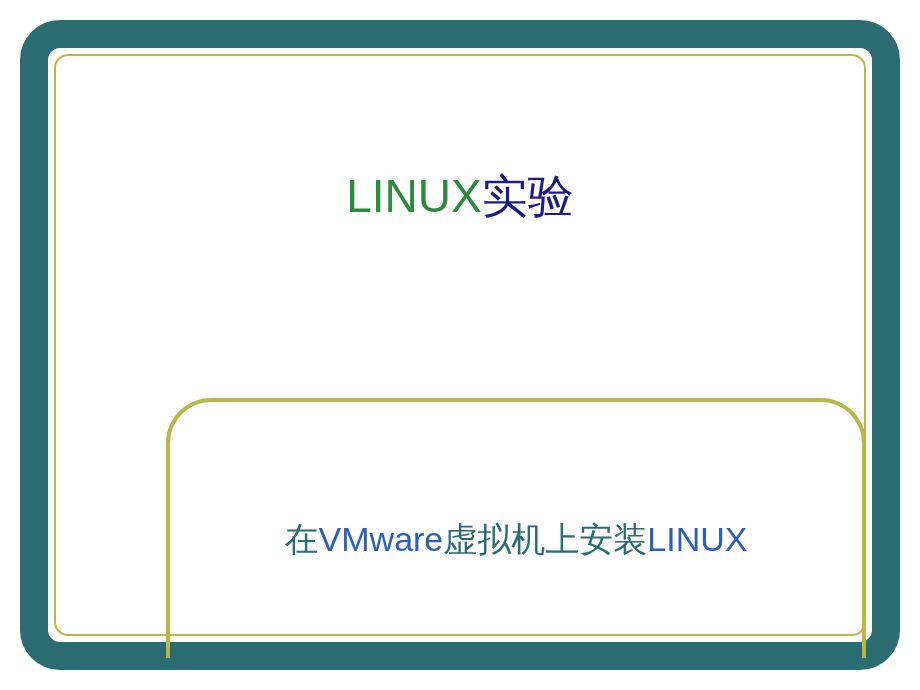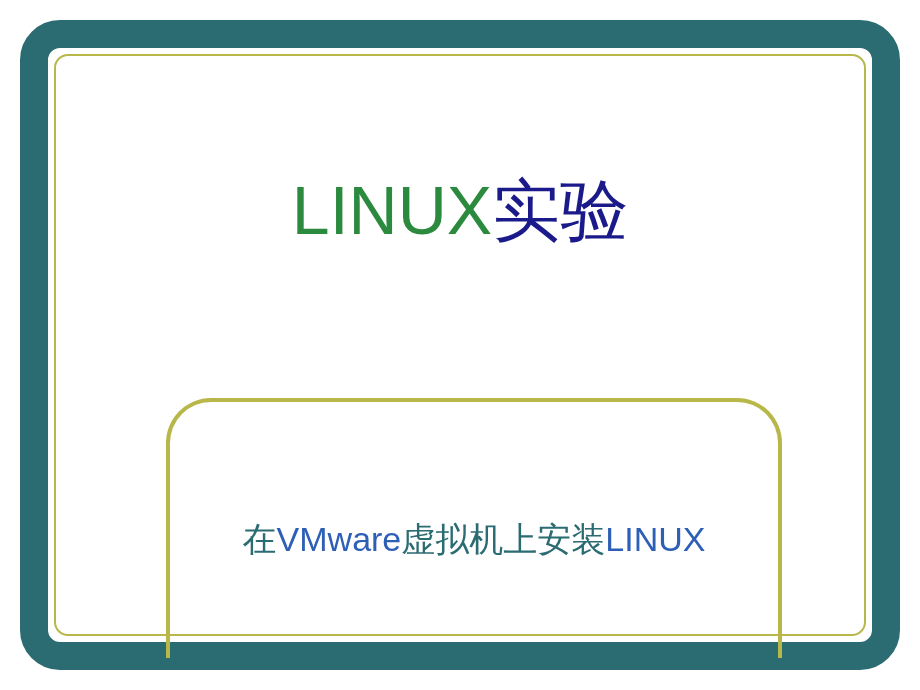--- a/index.html
+++ b/index.html
@@ -35,35 +35,35 @@
     }
     .title-area {
       position: absolute;
       top: 110px;
       left: 0;
       right: 0;
       text-align: center;
     }
     .title-text {
       font-family: "Comic Sans MS", "Microsoft YaHei", sans-serif;
-      font-size: 68px;
+      font-size: 46px;
       font-weight: normal;
     }
     .title-en {
       color: #2b8a3e;
     }
     .title-cn {
       color: #1a1a8a;
       font-family: "SimSun", "Microsoft YaHei", serif;
     }
     .inner-box {
       position: absolute;
       left: 110px;
       top: 342px;
-      width: 616px;
+      width: 700px;
       height: 260px;
       border: 4px solid #b8b84a;
       border-radius: 45px;
       border-bottom: none;
       border-bottom-left-radius: 0;
       border-bottom-right-radius: 0;
       display: flex;
       align-items: center;
       justify-content: center;
     }

